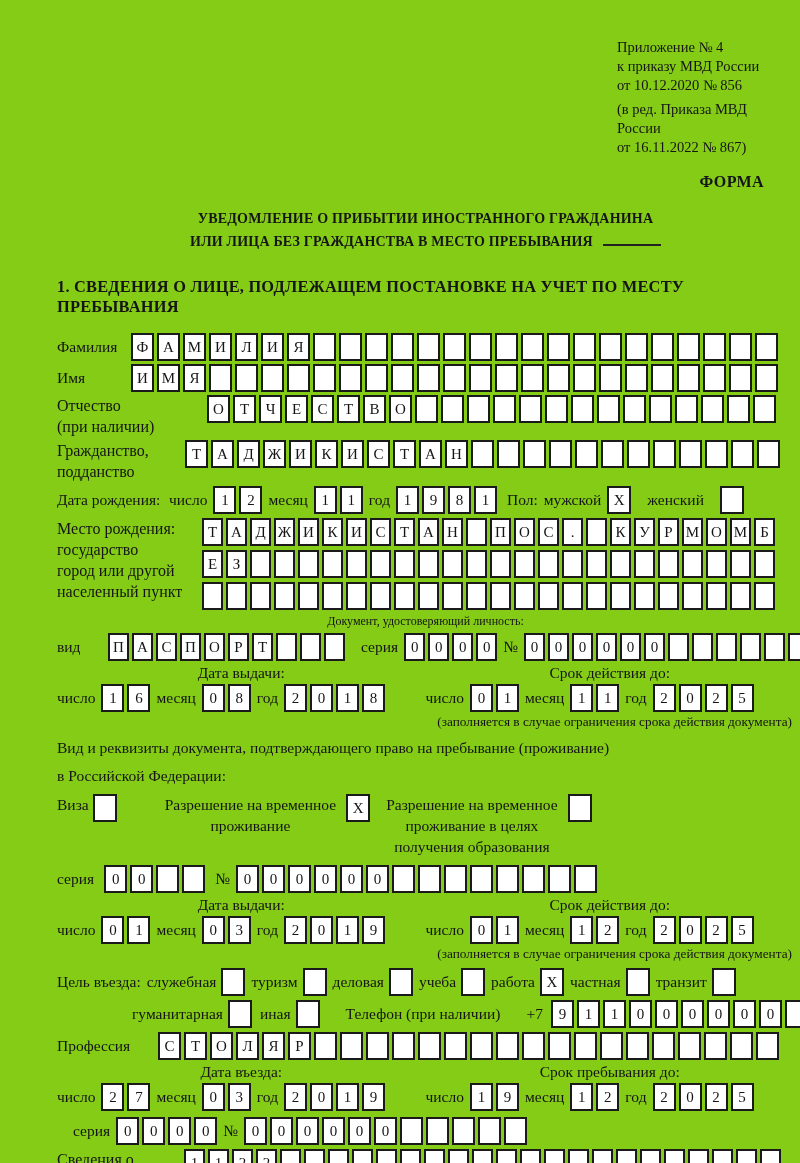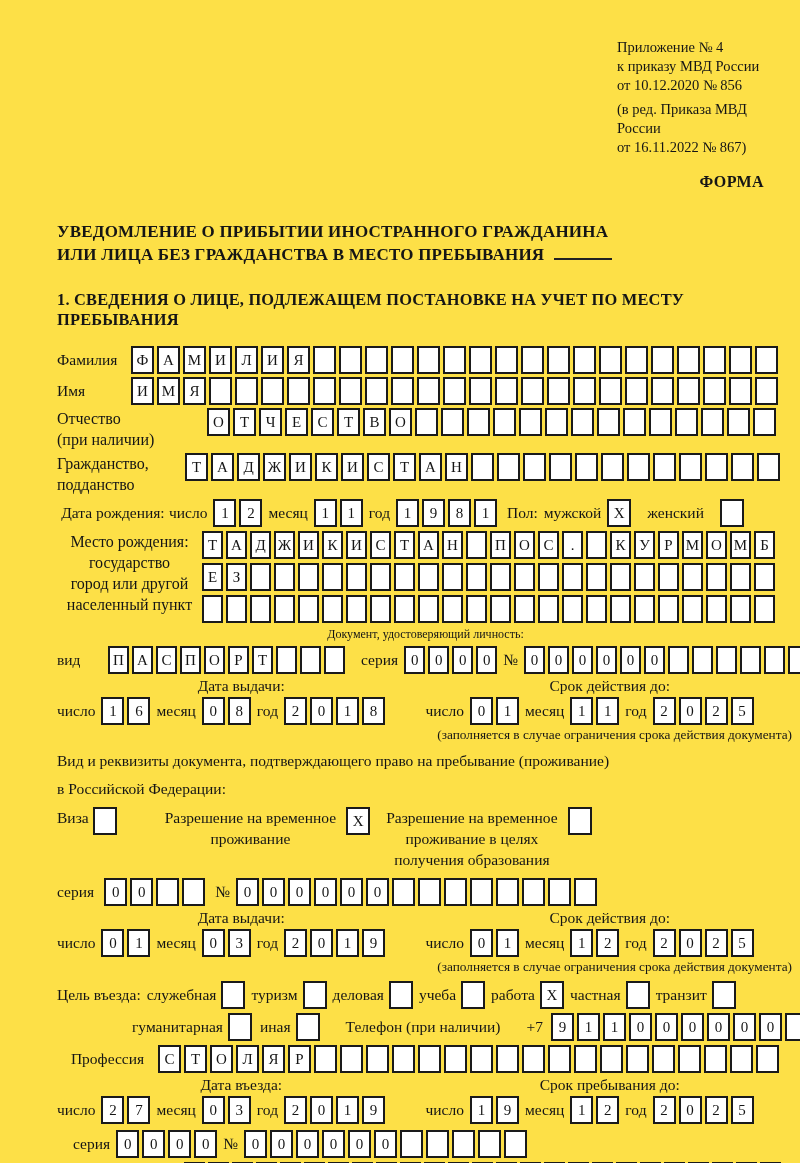--- a/index.html
+++ b/index.html
@@ -1,22 +1,22 @@
 <!DOCTYPE html>
 <html><head>
 <meta charset="utf-8">
 <style>
   html,body{margin:0;padding:0;background:#fff;}
-  .page{width:800px;height:1163px;box-sizing:border-box;background:#fde047;color:#151515;
+  .page{width:800px;height:1163px;box-sizing:border-box;background:#84cc16;color:#151515;
         font-family:"Liberation Serif","DejaVu Serif",serif;padding:38px 6px 0 57px;
         overflow:hidden;position:relative;}
   .appendix{margin-left:560px;font-size:14.5px;line-height:19px;}
   .appendix .rev{margin-top:5px;}
   .forma{font-weight:bold;font-size:16px;text-align:right;padding-right:30px;margin-top:16px;letter-spacing:.4px;}
-  .title{font-weight:bold;font-size:17px;line-height:23px;margin-top:29px;letter-spacing:.2px;}
+  .title{text-align:center;font-weight:bold;font-size:14px;line-height:23px;margin-top:16px;letter-spacing:.2px;}
   .title .uline{display:inline-block;width:58px;border-bottom:2px solid #222;height:14px;margin-left:10px;}
   .sect{font-weight:bold;font-size:16.4px;margin-top:24px;letter-spacing:.2px;}
   .formbody{margin-top:16px;}
   .fieldrow{display:flex;align-items:flex-start;margin-bottom:3px;}
   .flabel{font-size:15.5px;line-height:28px;flex:none;}
   .lblblock{flex:none;font-size:16px;line-height:21px;}
   .lblblock span{display:block;}
   .cellrow{display:flex;gap:3px;flex:none;}
   .cellcol{display:flex;flex-direction:column;gap:4px;}
   .cell{box-sizing:border-box;width:23px;height:28px;border:2px solid #1a1a1a;background:#fff;
@@ -33,21 +33,21 @@
   .dategroup{display:flex;align-items:center;gap:6px;}
   .note{font-size:13.3px;text-align:right;margin:2px 2px 6px 0;}
   .intro{font-size:15.5px;line-height:24px;margin-top:4px;}
   .permitrow{display:flex;align-items:flex-start;margin-top:6px;margin-bottom:8px;}
   .popt{display:flex;align-items:flex-start;flex:none;}
   .poptlabel{font-size:15.5px;line-height:21px;text-align:center;}
   .poptlabel span{display:block;}
   .popt .checkbox{margin-left:10px;}
   .purpose-opt{display:flex;align-items:center;flex:none;}
   .purpose-opt .checkbox{margin-left:5px;}
-  .mt6{margin-top:6px;} .mt4{margin-top:4px;text-align:center;}
+  .mt6{margin-top:6px;} .mt4{margin-top:4px;}
 </style>
 </head>
 <body>
 
 <div class="page">
 
   <div class="appendix">
     <div>Приложение № 4</div>
     <div>к приказу МВД России</div>
     <div>от 10.12.2020 № 856</div>

